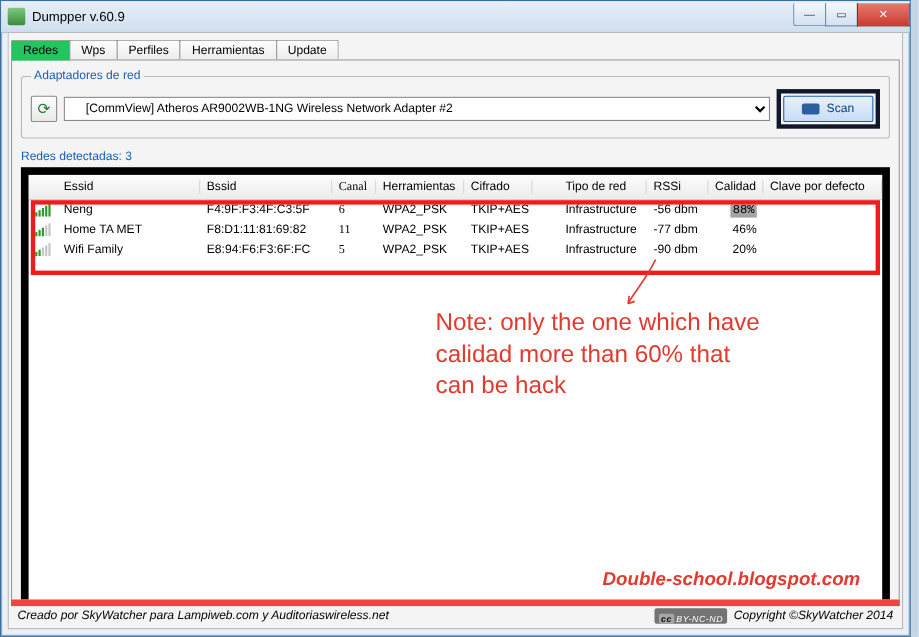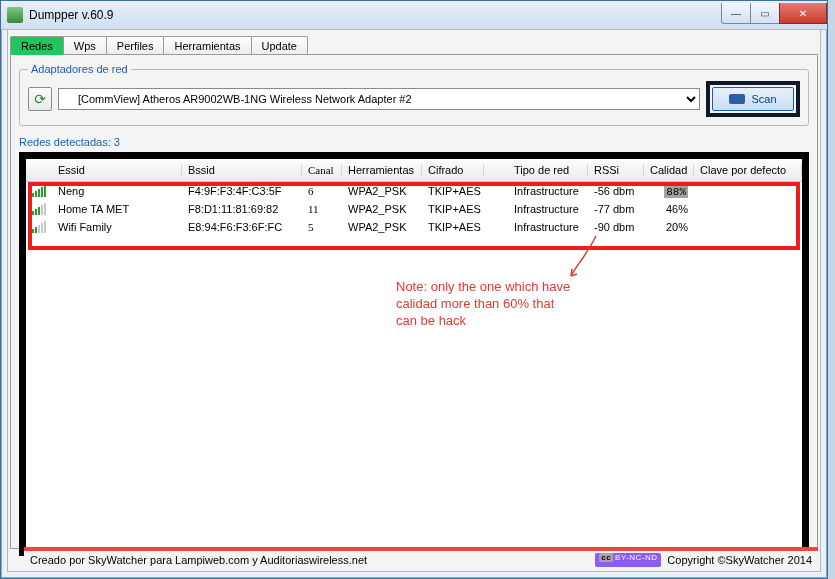--- a/index.html
+++ b/index.html
@@ -54,26 +54,26 @@
 .sig{display:flex;gap:1px;align-items:flex-end;height:12px;}
 .sig span{width:2px;background:#2e9b2e;}
 .sig span:nth-child(1){height:4px;}
 .sig span:nth-child(2){height:6px;}
 .sig span:nth-child(3){height:8px;}
 .sig span:nth-child(4){height:10px;}
 .sig span:nth-child(5){height:12px;}
 .sig.w3 span:nth-child(n+4){background:#c7c7c7;}
 .sig.w2 span:nth-child(n+3){background:#c7c7c7;}
 .highlight{background:#a3a3a3;display:inline-block;padding:0 2px;font-family:Liberation Mono, monospace;}
-.note{position:absolute;left:370px;top:120px;color:#e23a2f;font-size:13px;line-height:1.3;font-family:"Segoe UI",sans-serif;}
+.note{position:absolute;left:370px;top:120px;color:#e23a2f;font-size:22px;line-height:1.3;font-family:"Segoe UI",sans-serif;}
 .note svg{position:absolute;top:-48px;left:170px;}
 .watermark{position:absolute;right:20px;bottom:12px;color:#e23a2f;font-size:17px;font-weight:bold;font-style:italic;}
-.statusbar{position:absolute;left:16px;right:2px;bottom:2px;height:18px;background:#f4f4f4;display:flex;align-items:center;justify-content:space-between;padding:0 6px;border-top:4px solid #ef4444;font-size:11px;}
+.statusbar{position:absolute;left:2px;right:2px;bottom:2px;height:18px;background:#f4f4f4;display:flex;align-items:center;justify-content:space-between;padding:0 6px;border-top:6px solid #ef4444;font-size:11px;font-style:italic;}
 .cc{display:flex;align-items:center;gap:6px;}
-.ccbadge{width:66px;height:14px;background:#8b5cf6;border-radius:2px;display:flex;align-items:flex-start;justify-content:center;color:#fff;font-size:8px;letter-spacing:0.5px;}
+.ccbadge{width:66px;height:14px;background:#737373;border-radius:2px;display:flex;align-items:flex-end;justify-content:center;color:#fff;font-size:8px;letter-spacing:0.5px;}
 .ccbadge .cc-left{background:#a6a6a6;color:#000;padding:0 2px;border-radius:2px;margin-right:2px;font-weight:bold;}
 </style>
 </head>
 <body>
 
 <div class="window">
   <div class="titlebar">
     <div class="logo"></div>
     <div class="title">Dumpper v.60.9</div>
     <div class="winbtns">
@@ -200,20 +200,21 @@
         <div class="note">
           <svg width="40" height="50">
             <path d="M30 5 C 20 25, 10 35, 5 45" stroke="#e23a2f" stroke-width="1.5" fill="none"></path>
             <path d="M5 45 l6 -2 M5 45 l1 -7" stroke="#e23a2f" stroke-width="1.5" fill="none"></path>
           </svg>
           <div>Note: only the one which have</div>
           <div>calidad more than 60% that</div>
           <div>can be hack</div>
         </div>
 
+        <div class="watermark">Double-school.blogspot.com</div>
       </div>
     </div>
 
     <div class="statusbar">
       <div>Creado por SkyWatcher para Lampiweb.com y Auditoriaswireless.net</div>
       <div class="cc">
         <div class="ccbadge">
           <span class="cc-left">cc</span>
             <span>BY-NC-ND</span>
         </div>

